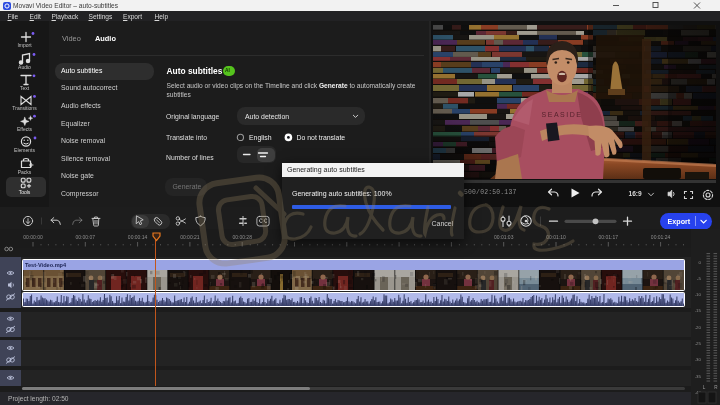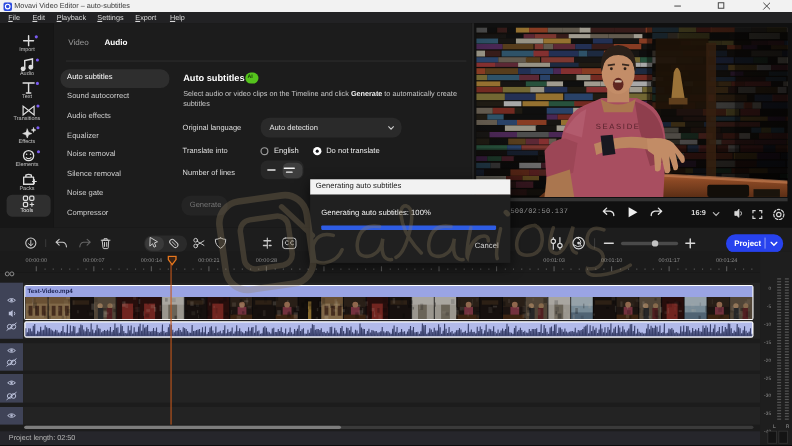--- a/index.html
+++ b/index.html
@@ -751,21 +751,21 @@
           <circle r="1.3" fill="#d8d8d8" stroke="none"></circle>
         </g>
       <path d="M59.5 14.2 L67.5 14.2" stroke-width="1.3"></path>
       <path d="M133.5 14.2 L141.5 14.2 M137.5 10.2 L137.5 18.2" stroke-width="1.3"></path>
     </g>
     <line x1="50.5" y1="9.5" x2="50.5" y2="19" stroke="#3a3a3a" stroke-width="1"></line>
     <rect x="74.5" y="12.7" width="52" height="3.2" rx="1.6" fill="#4a4a4a"></rect>
     <circle cx="105.5" cy="14.3" r="2.9" fill="#c2c2c2"></circle>
   </svg>
   <div class="abs" style="left:660px;top:212.5px;width:51.5px;height:17.5px;border-radius:9px;background:#2742ee"></div>
-  <div class="abs" style="left:667.5px;top:216.5px;font-size:7.2px;font-weight:bold;color:#fff">Project</div>
+  <div class="abs" style="left:667.5px;top:216.5px;font-size:7.2px;font-weight:bold;color:#fff">Export</div>
   <div class="abs" style="left:694.5px;top:216px;width:1px;height:10px;background:rgba(255,255,255,0.45)"></div>
   <svg class="abs" style="left:699px;top:219px" width="9" height="6" viewBox="0 0 9 6">
       <path d="M2 1.3 L4.6 4 L7.2 1.3" stroke="#fff" stroke-width="1.2" fill="none" stroke-linecap="round"></path>
     </svg>
 
   <div class="abs" id="ruler"></div>
 <div class="abs rlab" style="left:15.0px;width:36px;text-align:center">00:00:00</div>
     <div class="abs rlab" style="left:67.3px;width:36px;text-align:center">00:00:07</div>
     <div class="abs rlab" style="left:119.6px;width:36px;text-align:center">00:00:14</div>
     <div class="abs rlab" style="left:171.9px;width:36px;text-align:center">00:00:21</div>

